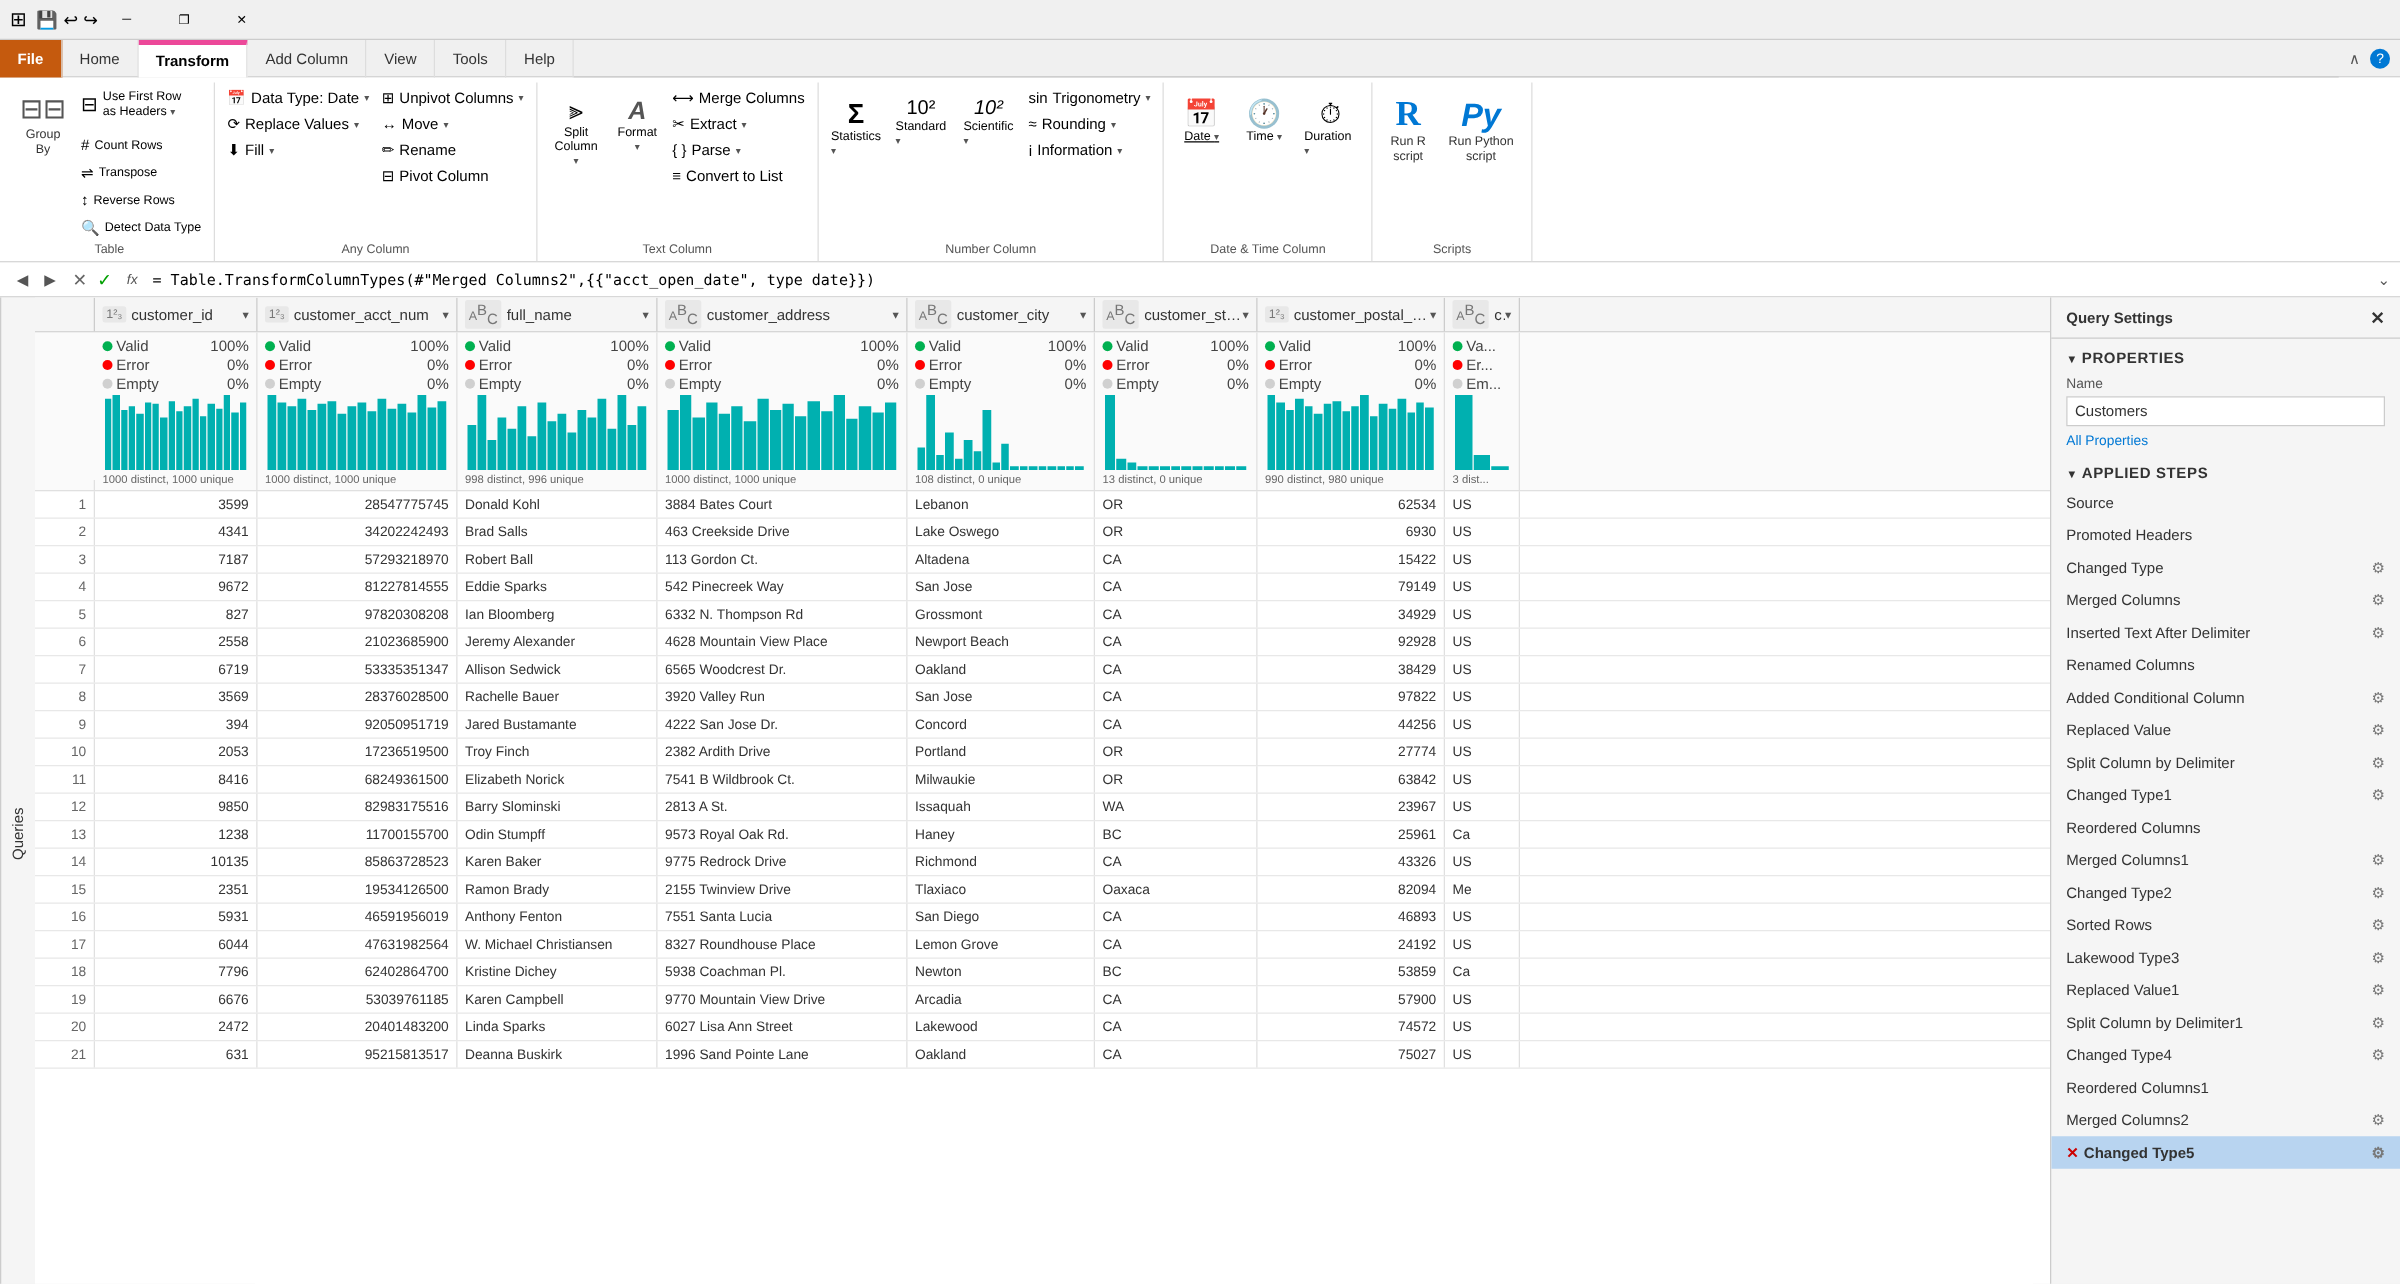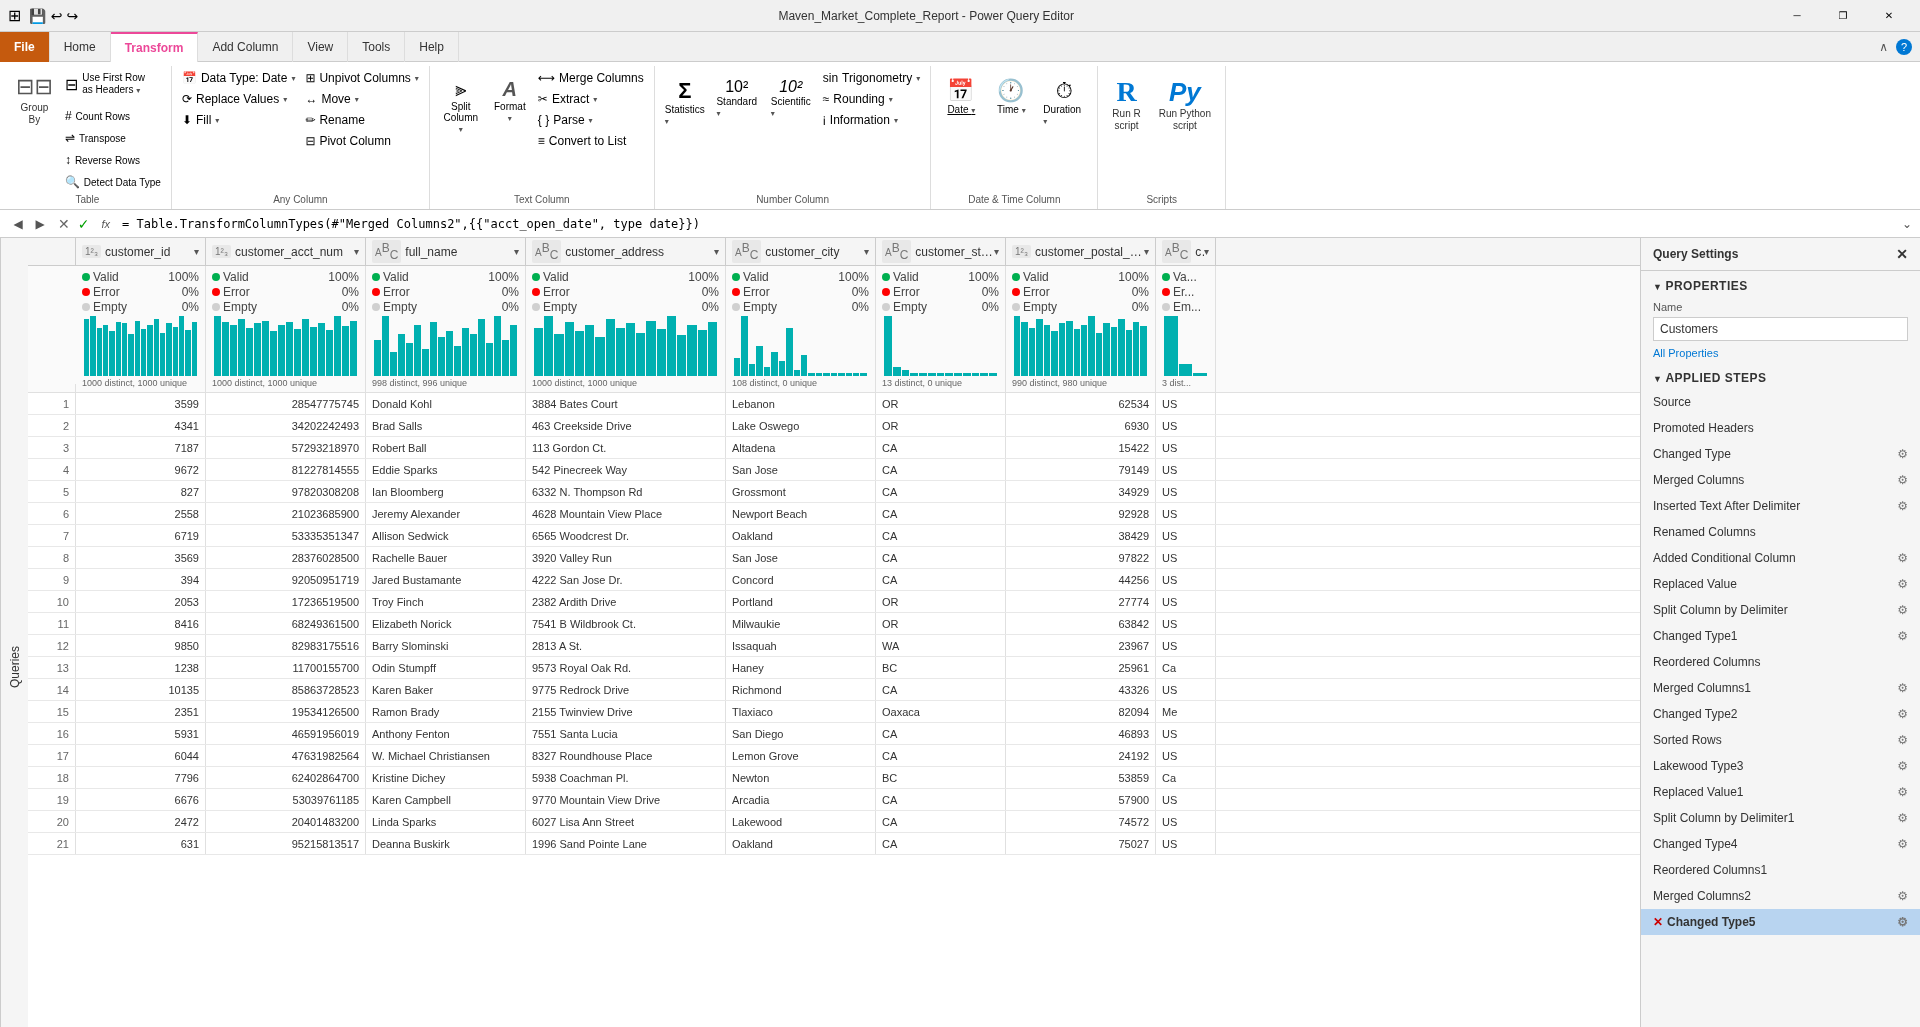--- a/index.html
+++ b/index.html
@@ -293,32 +293,31 @@
 </head>
 <body>
 
 <div class="title-bar">
   <div class="title-bar-icons">
     <span style="font-size:16px; margin-right:4px;">⊞</span>
     <span style="font-size:14px; cursor:pointer;">💾</span>
     <span style="font-size:14px; cursor:pointer;">↩</span>
     <span style="font-size:14px; cursor:pointer;">↪</span>
   </div>
-  <div class="title-text">Maven_Market_Complete_Report - Power Query Editor</div>
   <div class="window-controls">
     <div class="window-btn">─</div>
     <div class="window-btn">❐</div>
     <div class="window-btn close">✕</div>
   </div>
 </div>
 
 <div class="ribbon-tabs">
   <div class="ribbon-tab active" style="background:#c55a0e; color:#fff; border-top:none;">File</div>
   <div class="ribbon-tab">Home</div>
-  <div class="ribbon-tab active" style="background:#fff; border-top:2px solid #ec4899; border-bottom:none; color:#ec4899;">Transform</div>
+  <div class="ribbon-tab active" style="background:#fff; border-top:4px solid #ec4899; border-bottom:none; color:#000000;">Transform</div>
   <div class="ribbon-tab">Add Column</div>
   <div class="ribbon-tab">View</div>
   <div class="ribbon-tab">Tools</div>
   <div class="ribbon-tab">Help</div>
   <div style="flex:1; border-bottom:1px solid #ccc; margin-bottom:-1px;"></div>
   <div style="padding: 0 8px; display:flex; align-items:center; color:#555; font-size:12px;">
     <span style="cursor:pointer;">∧</span>
     <span style="cursor:pointer; margin-left:8px; background:#0078d4; color:#fff; border-radius:50%; width:16px; height:16px; display:flex; align-items:center; justify-content:center; font-size:11px;">?</span>
   </div>
 </div>

